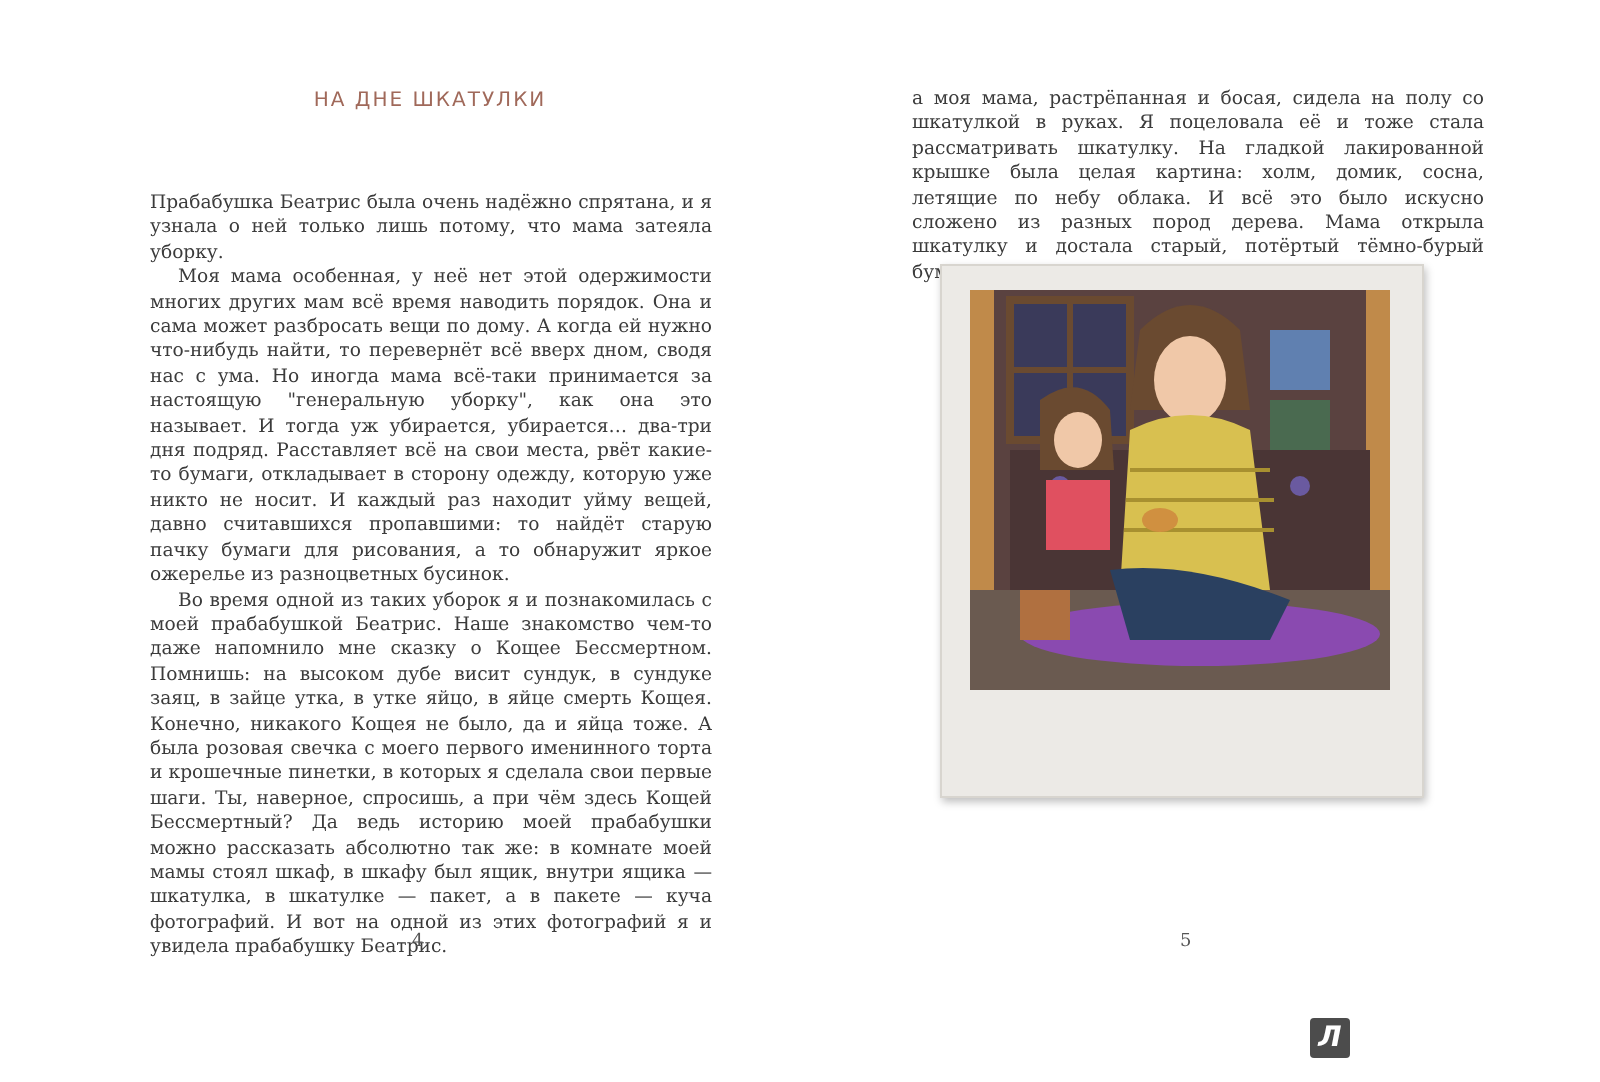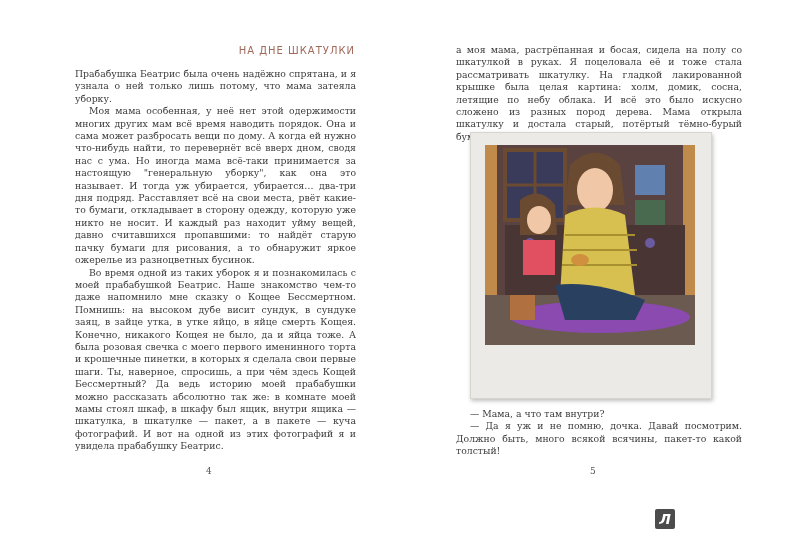--- a/index.html
+++ b/index.html
@@ -1,25 +1,25 @@
 <!DOCTYPE html>
 <html><head>
 <meta charset="utf-8">
 <style>
   html, body { margin: 0; padding: 0; background: #ffffff; }
   body { width: 800px; height: 541px; position: relative; overflow: hidden;
          font-family: "DejaVu Serif", "Liberation Serif", serif; color: #3a3a3a; }
   .page { position: absolute; top: 0; height: 541px; }
   .page-left { left: 0; width: 400px; }
   .page-right { left: 400px; width: 400px; }
-  .running-head { position: absolute; top: 45px; left: 75px; width: 280px; text-align: right;
+  .running-head { position: absolute; top: 45px; left: 75px; width: 280px; text-align: center;
                   font-family: "DejaVu Sans", "Liberation Sans", sans-serif; font-size: 10px;
                   letter-spacing: 1px; color: #a0695a; }
   .body-text { position: absolute; font-size: 9.3px; line-height: 12.4px; text-align: justify; color: #3b3b3b; }
-  .page-left .body-text { left: 75px; top: 68px; width: 281px; }
+  .page-left .body-text { left: 75px; top: 96px; width: 281px; }
   .page-right .body-text.top { left: 56px; top: 44px; width: 286px; }
   .page-right .body-text.bottom { left: 56px; top: 408px; width: 286px; }
   .body-text p { margin: 0; text-indent: 14px; }
   .body-text p.noindent { text-indent: 0; }
   .folio { position: absolute; top: 466px; font-size: 9px; color: #555; }
   .page-left .folio { left: 206px; }
   .page-right .folio { left: 190px; }
   .polaroid { position: absolute; left: 70px; top: 132px; width: 240px; height: 265px;
               background: #eceae6; box-shadow: 1px 2px 4px rgba(0,0,0,0.25);
               border: 1px solid #d8d5cf; }
@@ -69,20 +69,16 @@
         <path d="M70 140 Q110 135 160 155 L150 175 L80 175 Z" fill="#2a4060"></path>
         <path d="M35 55 Q55 40 70 60 L72 90 L35 90 Z" fill="#6a4a30"></path>
         <ellipse cx="54" cy="75" rx="12" ry="14" fill="#f0c8a8"></ellipse>
         <rect x="38" y="95" width="32" height="35" fill="#e05060"></rect>
         <rect x="25" y="150" width="25" height="25" fill="#b07040"></rect>
         <ellipse cx="95" cy="115" rx="9" ry="6" fill="#d09040"></ellipse>
       </svg>
     </div>
   </div>
 
-  <div class="body-text bottom">
-    <p>— Мама, а что там внутри?</p>
-    <p>— Да я уж и не помню, дочка. Давай посмотрим. Должно быть, много всякой всячины, пакет-то какой толстый!</p>
-  </div>
   <div class="folio">5</div>
 </div>
 
 <div class="logo">Л</div>
 
 </body></html>

